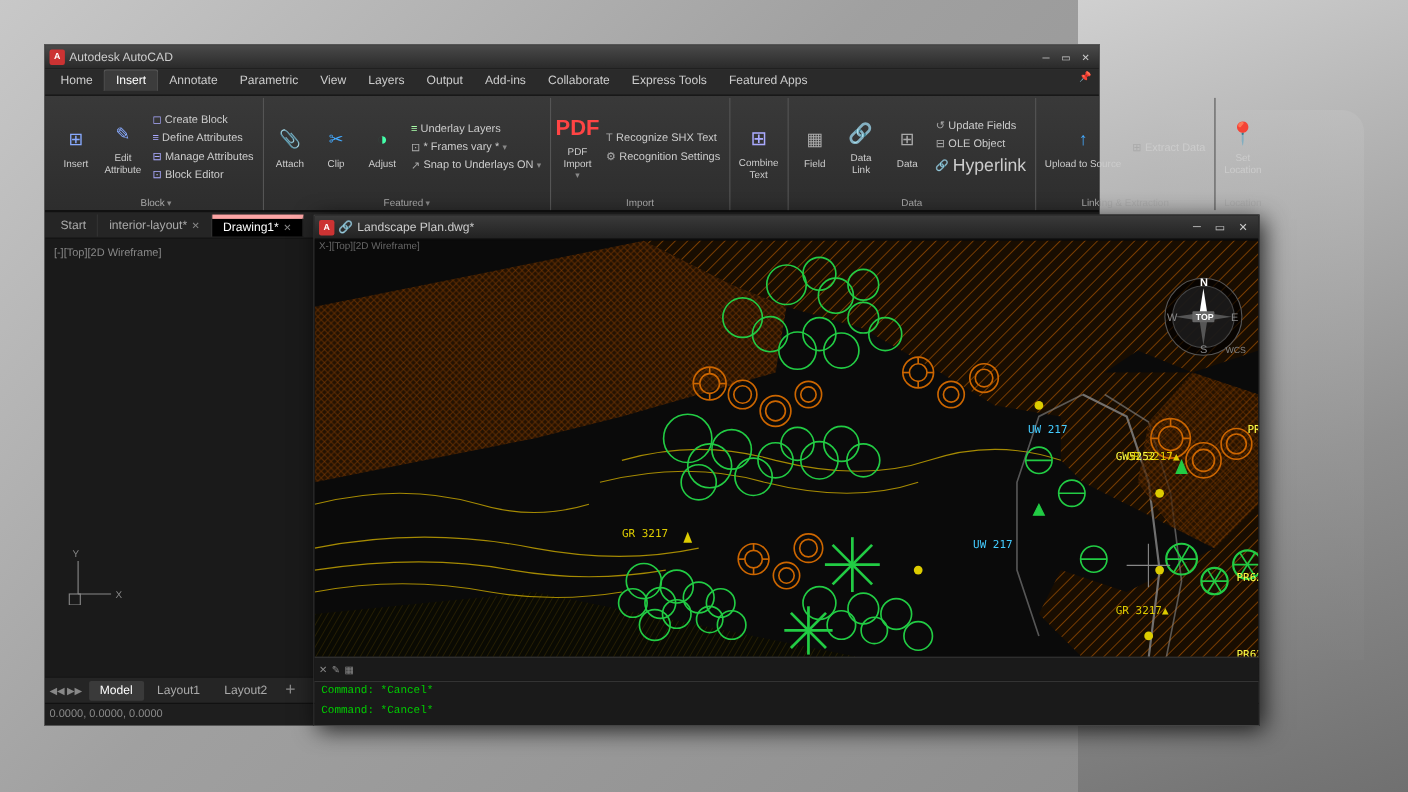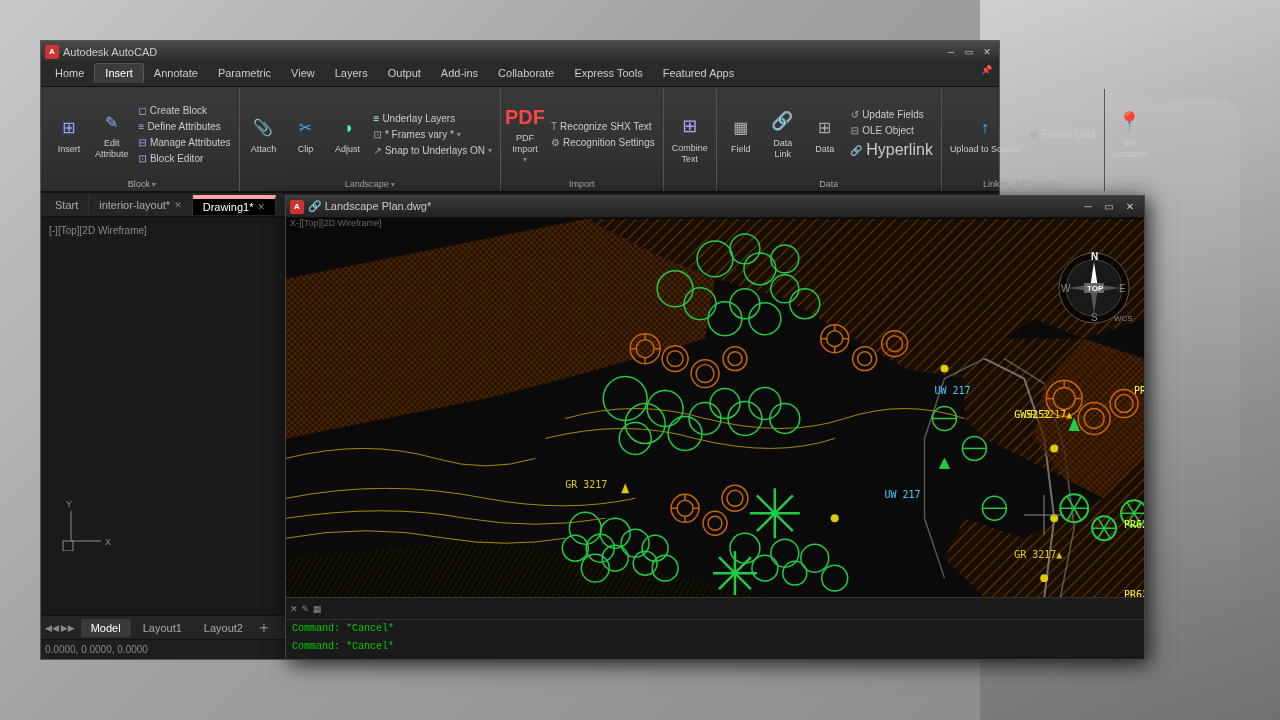--- a/index.html
+++ b/index.html
@@ -578,21 +578,21 @@
               <span class="dropdown-arrow">▾</span>
             </div>
             <div class="ribbon-btn-small">
               <span style="color:#aaaaaa;font-size:10px;">↗</span>
               <span style="font-size:10px;color:#ccc;">Snap to Underlays ON</span>
               <span class="dropdown-arrow">▾</span>
             </div>
           </div>
         </div>
         <div class="ribbon-group-label">
-          <span>Landscape</span>
+          <span>Featured</span>
           <span class="dropdown-arrow">▾</span>
         </div>
       </div>
 
       <div class="ribbon-group">
         <div class="ribbon-group-tools">
           <div class="ribbon-btn">
             <div class="ribbon-btn-icon" style="color:#ff4444;font-size:20px;font-weight:bold;">PDF</div>
             <span style="font-size:9px;color:#ccc;">PDF</span>
             <span style="font-size:9px;color:#ccc;">Import</span>

